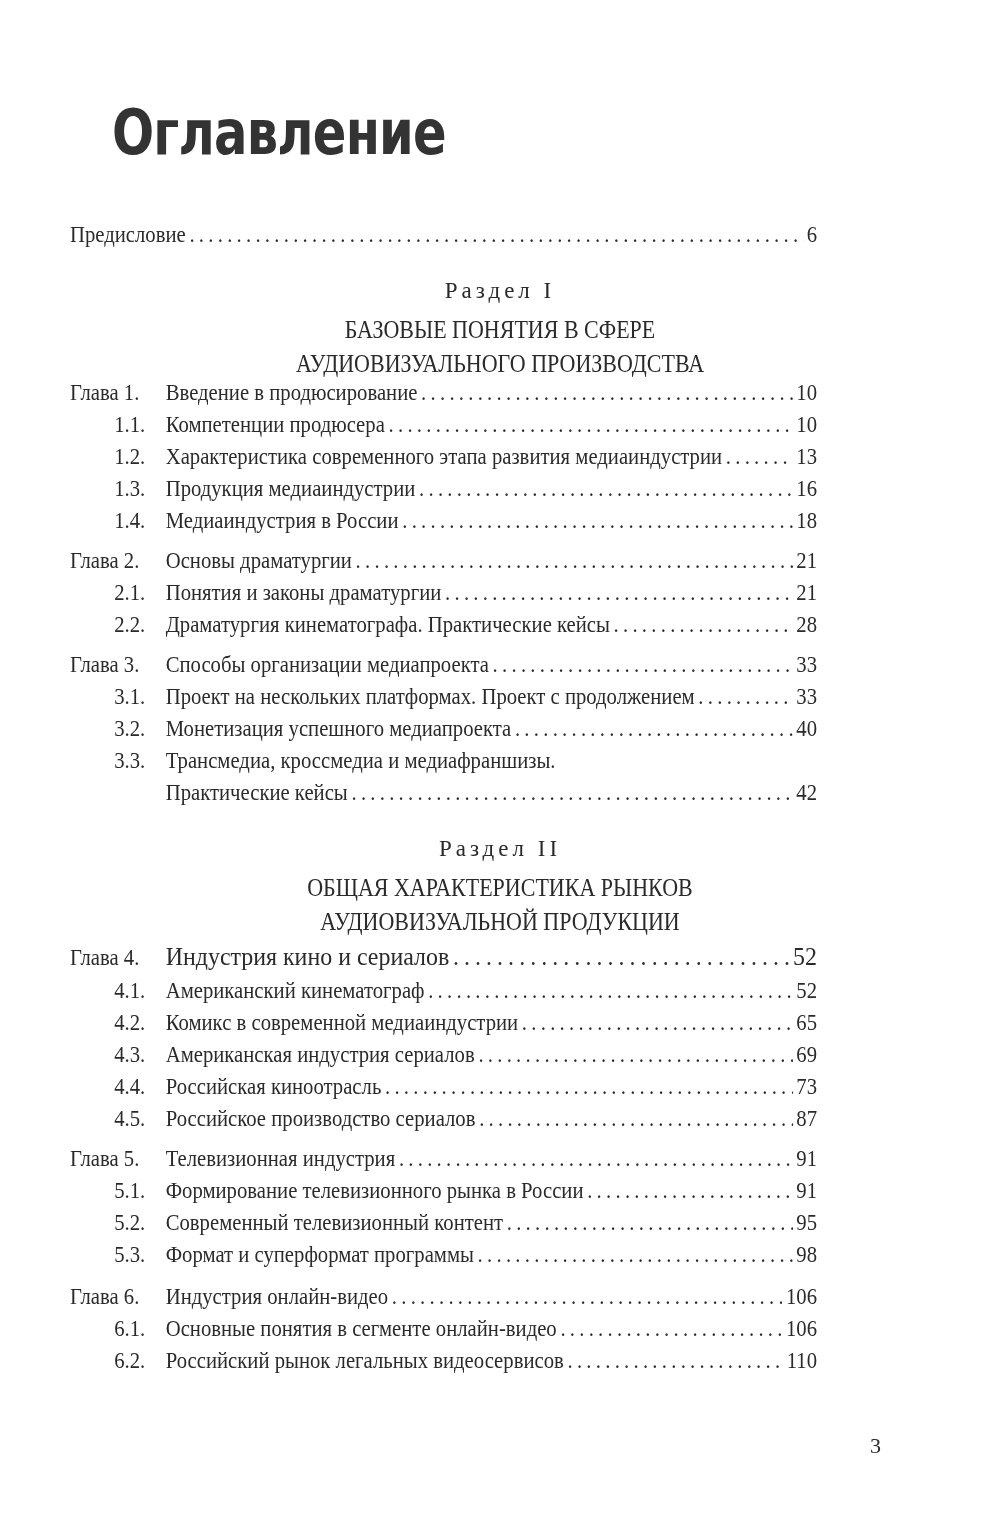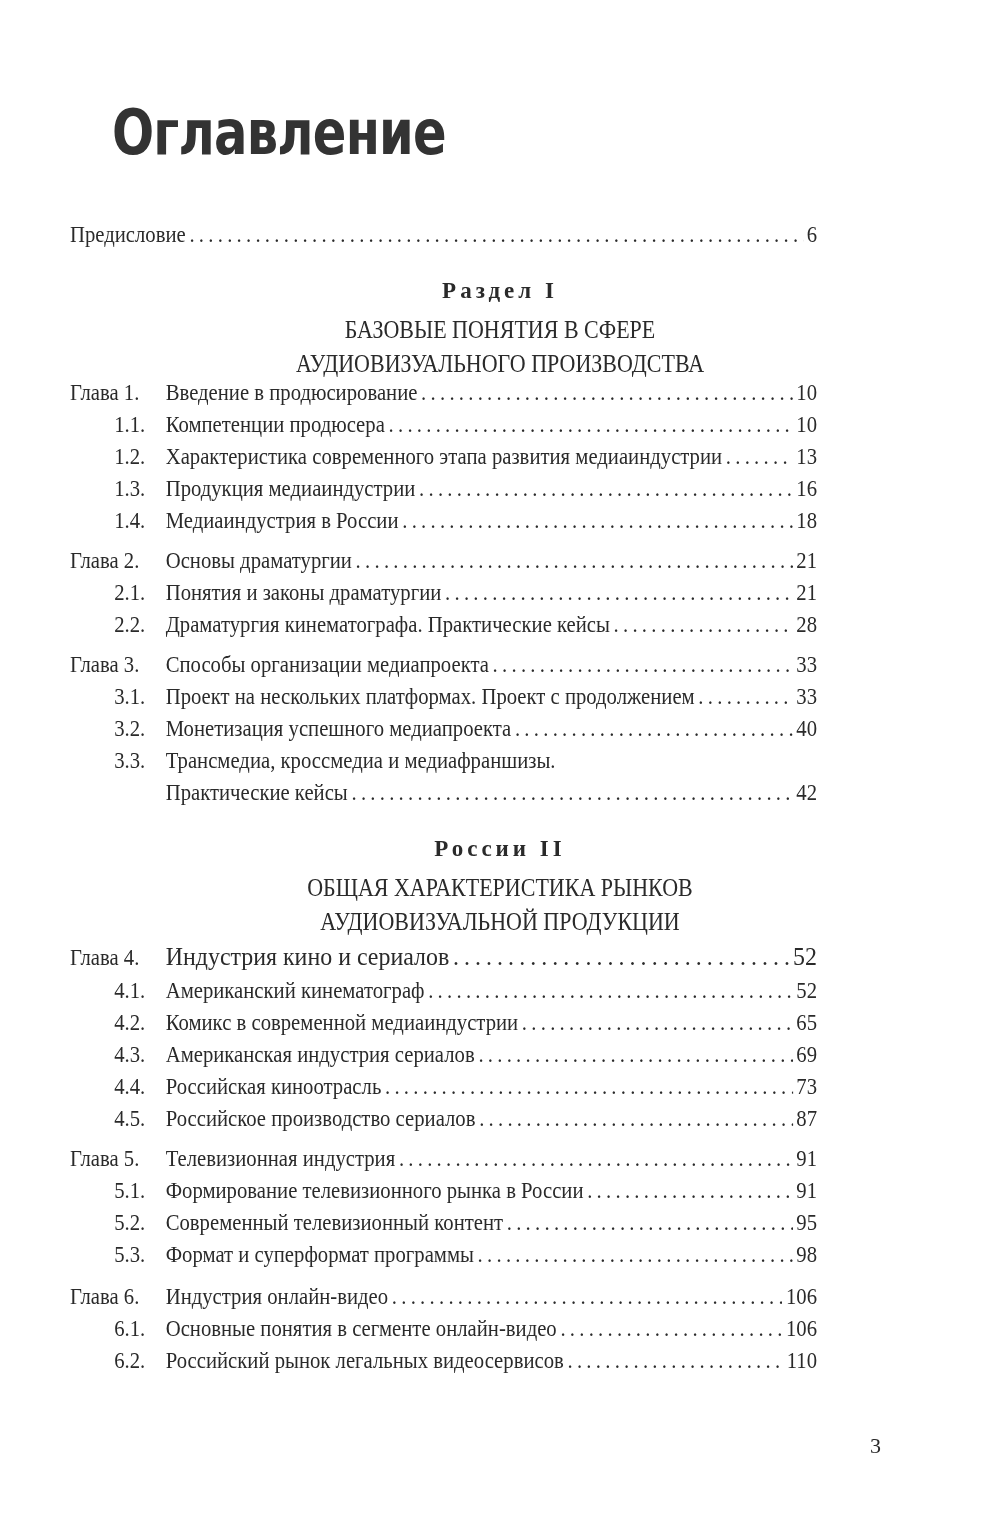--- a/index.html
+++ b/index.html
@@ -27,21 +27,21 @@
     flex:1 1 auto; overflow:hidden; margin:0 4px; letter-spacing:4.5px;
   }
   .row .dots::before {
     content:". . . . . . . . . . . . . . . . . . . . . . . . . . . . . . . . . . . . . . . . . . . . . . . . . . . . . . . . . . . . . . . . . . . . . . . . . . . . . . . . . . . . . . . . . . . . . . . . . . . . . . .";
     letter-spacing:0; word-spacing:-1px;
   }
   .row .pg { flex:0 0 auto; text-align:right; }
   .row.big { font-size:26px; }
   .section-label {
     position:absolute; left:0; width:1000px; text-align:center;
-    font-weight:bold; font-size:23px; letter-spacing:4px; color:#2a2a2a;
+    font-weight:normal; font-size:23px; letter-spacing:4px; color:#2a2a2a;
   }
   .section-title {
     position:absolute; left:0; width:1000px; text-align:center;
     font-size:25px; line-height:36px; color:#2a2a2a;
     transform:scaleX(0.88); transform-origin:center;
   }
   .page-number {
     position:absolute; left:870px; top:1433px; font-size:22px;
   }
 </style>
@@ -132,21 +132,21 @@
   <span class="num">3.3.</span>
   <span class="txt">Трансмедиа, кроссмедиа и медиафраншизы.</span>
 </div>
 <div class="row sub" style="top:780px;">
   <span class="num"></span>
   <span class="txt">Практические кейсы</span>
   <span class="dots"></span>
   <span class="pg">42</span>
 </div>
 
-<div class="section-label" style="top:836px;">России II</div>
+<div class="section-label" style="top:836px;">Раздел II</div>
 <div class="section-title" style="top:870px;">ОБЩАЯ ХАРАКТЕРИСТИКА РЫНКОВ</div>
 <div class="section-title" style="top:904px;">АУДИОВИЗУАЛЬНОЙ ПРОДУКЦИИ</div>
 
 <div class="row big" style="top:942px;">
   <span class="num" style="font-size:22.5px;">Глава 4.</span>
   <span class="txt">Индустрия кино и сериалов</span>
   <span class="dots"></span>
   <span class="pg">52</span>
 </div>
 <div class="row sub" style="top:978px;">

